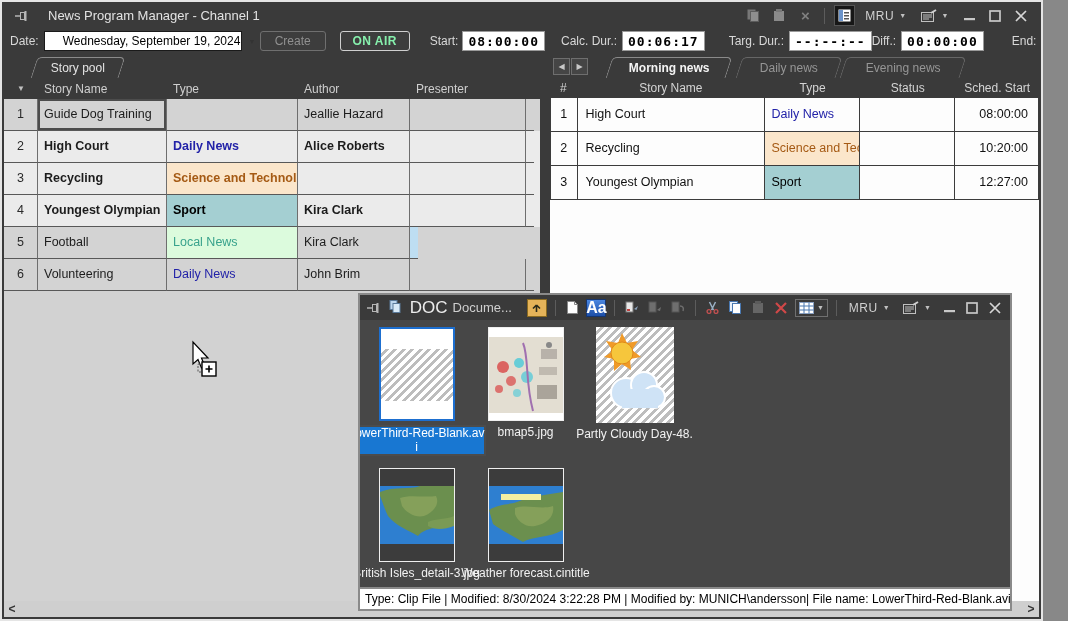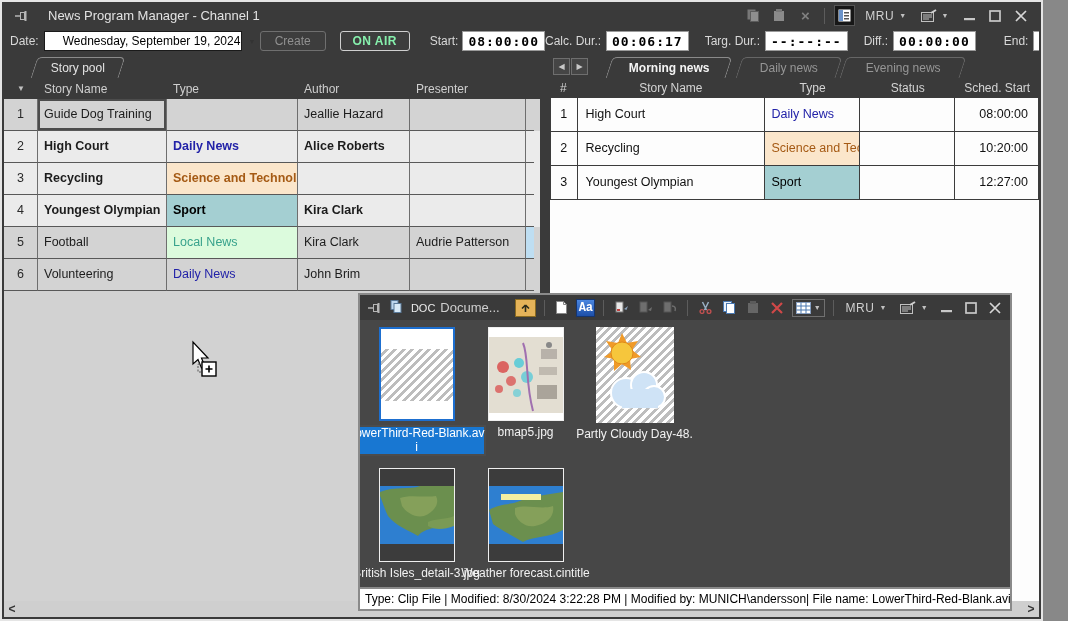--- a/index.html
+++ b/index.html
@@ -75,27 +75,27 @@
   
   .hscroll{ position:absolute; left:2px; right:2px; bottom:2px; height:16px; background:#cfcfcf;
     display:flex; align-items:center; justify-content:space-between; }
   .sarrow{ width:16px; height:16px; display:flex; align-items:center; justify-content:center;
     color:#333; font-size:12px; font-weight:bold; }
   
   .media{ position:absolute; left:356px; top:291px; width:654px; height:318px; background:#474747;
     border:2px solid #8a8a8a; z-index:10; }
   .mw-title{ position:absolute; top:0; left:0; right:0; height:25px; background:#3a3a3a;
     display:flex; align-items:center; gap:5px; padding:0 6px; color:#d8d8d8; }
-  .mw-title .t1{ font-size:11px; color:#ececec; margin-left:2px;}
+  .mw-title .t1{ font-size:17px; color:#ececec; margin-left:2px;}
   .mw-title .t2{ font-size:13px; color:#cfcfcf; }
   .fbtn{ display:inline-flex; align-items:center; justify-content:center; width:22px; height:18px;
     background:#e5b359; border:1px solid #8a6a20; }
   .aabtn{ display:inline-flex; align-items:center; justify-content:center; width:20px; height:18px;
-    background:linear-gradient(#4a86e0,#1d4fa8); color:#fff; font-size:12px; font-weight:bold;
-    border:1px solid #16356e;font-family:Liberation Mono, monospace; }
+    background:linear-gradient(#4a86e0,#1d4fa8); color:#fff; font-size:16px; font-weight:bold;
+    border:1px solid #16356e; }
   .dimmed{ opacity:.55; }
   .gbtn{ display:inline-flex; align-items:center; gap:3px; padding:2px 3px; border:1px solid #707070; }
   .mw-content{ position:absolute; top:25px; bottom:22px; left:0; right:0; overflow:hidden; }
   .mi-row{ display:flex; padding:7px 0 0 2px; }
   .mi{ width:109px; display:flex; flex-direction:column; align-items:center; }
   .mthumb{ width:76px; height:94px; border:1px solid #efefef; background:#3a3a3a; position:relative; overflow:hidden; }
   .mthumb.selb{ border:2px solid #1d6fd0; background:#fff; }
   .hatch{ background:repeating-linear-gradient(135deg,#fff 0 3px,#bdbdbd 3px 6px); }
   .band{ position:absolute; left:0; right:0; }
   .milab{ margin-top:4px; font-size:12px; color:#f2f2f2; text-align:center; white-space:nowrap; }
@@ -181,25 +181,25 @@
           <rect x="0.5" y="1.5" width="13" height="11" fill="#fff" stroke="#555"></rect>
           <rect x="1" y="2" width="12" height="3" fill="#8aa4c8"></rect>
           <path d="M3 8h2M6 8h2M9 8h2M3 10h2M6 10h2M9 10h2" stroke="#666"></path>
         </svg>
       <i class="dd" style="color:#333">▼</i>
     </span>
     <span class="btn disabled" style="margin-left:18px; width:70px;">Create</span>
     <span class="btn onair" style="margin-left:14px; width:70px;">ON AIR</span>
     <span class="lab" style="margin-left:20px;">Start:</span>
     <span class="tfield" style="margin-left:4px;">08:00:00</span>
-    <span class="lab" style="">Calc. Dur.:</span>
+    <span class="lab" style="margin-left:16px;">Calc. Dur.:</span>
     <span class="tfield" style="margin-left:5px;">00:06:17</span>
-    <span class="lab" style="margin-left:16px;">Targ. Dur.:</span>
+    <span class="lab" style="margin-left:24px;">Targ. Dur.:</span>
     <span class="tfield" style="margin-left:5px;">--:--:--</span>
-    <span class="lab" style="margin-left:16px;">Diff.:</span>
+    <span class="lab" style="">Diff.:</span>
     <span class="tfield" style="margin-left:5px;">00:00:00</span>
     <span class="lab" style="margin-left:28px;">End:</span>
     <span class="tfield" style="margin-left:5px; min-width:34px;">14:</span>
   </div>
 
   <div class="main">
 
     <div class="left-panel">
       <div class="tabbar">
         <span class="tab" style="margin-left:30px;">
@@ -246,21 +246,20 @@
         <span class="c ctype t-sport">Sport</span>
         <span class="c cauth">Kira Clark</span>
         <span class="c cpres"></span>
         <span class="c cmini"></span>
       </div>
       <div class="sp-row shade">
         <span class="c cnum">5</span>
         <span class="c cname">Football</span>
         <span class="c ctype t-local">Local News</span>
         <span class="c cauth">Kira Clark</span>
-        <span class="c cpres">Audrie Patterson</span>
         <span class="c cmini mini-blue"></span>
       </div>
       <div class="sp-row shade">
         <span class="c cnum">6</span>
         <span class="c cname">Volunteering</span>
         <span class="c ctype t-daily">Daily News</span>
         <span class="c cauth">John Brim</span>
         <span class="c cpres"></span>
         <span class="c cmini"></span>
       </div>

